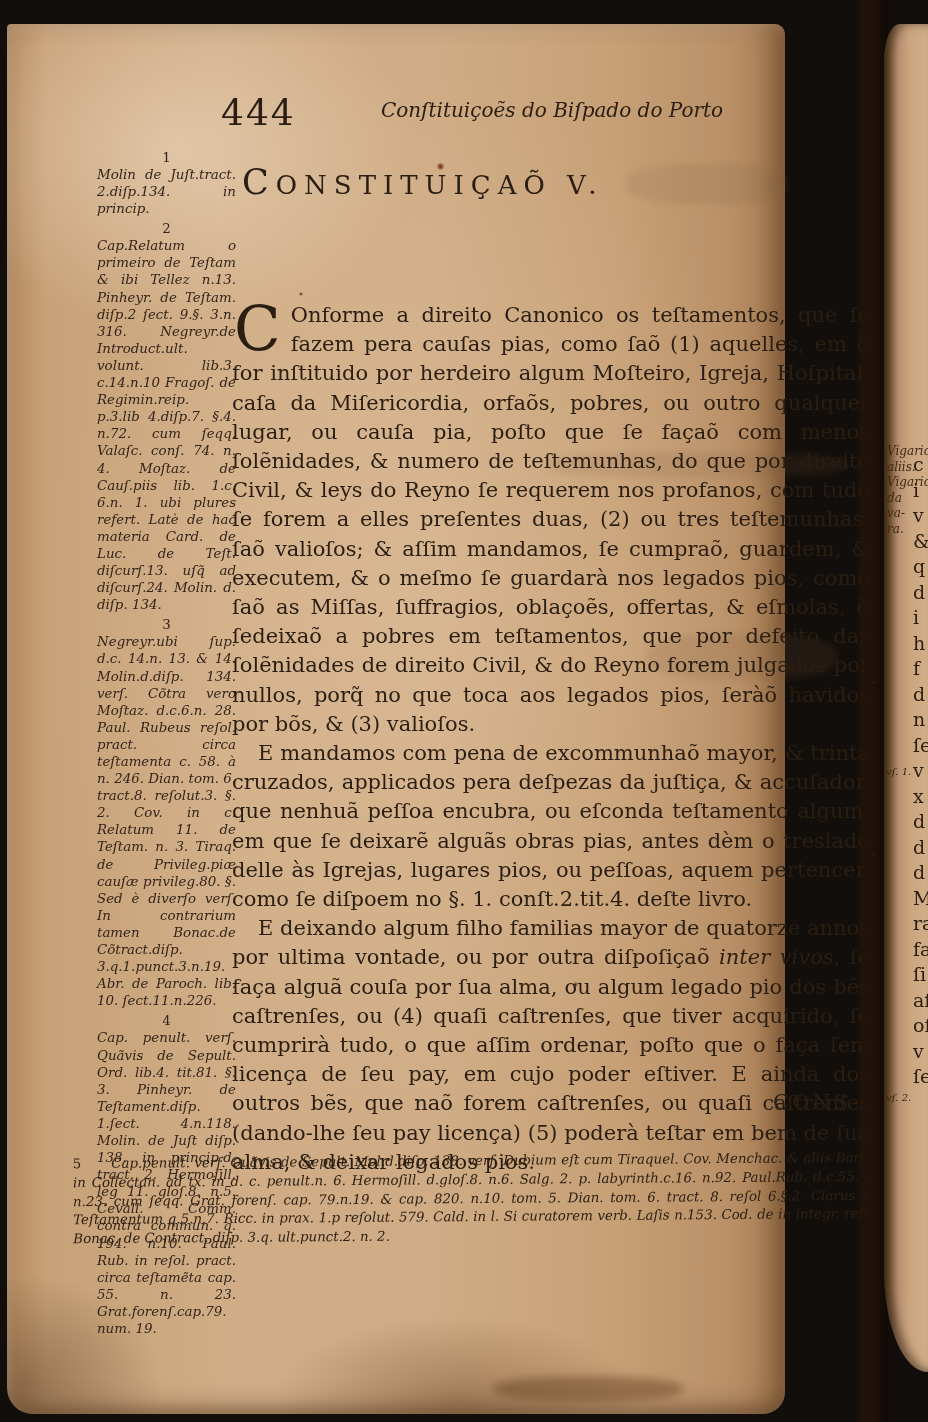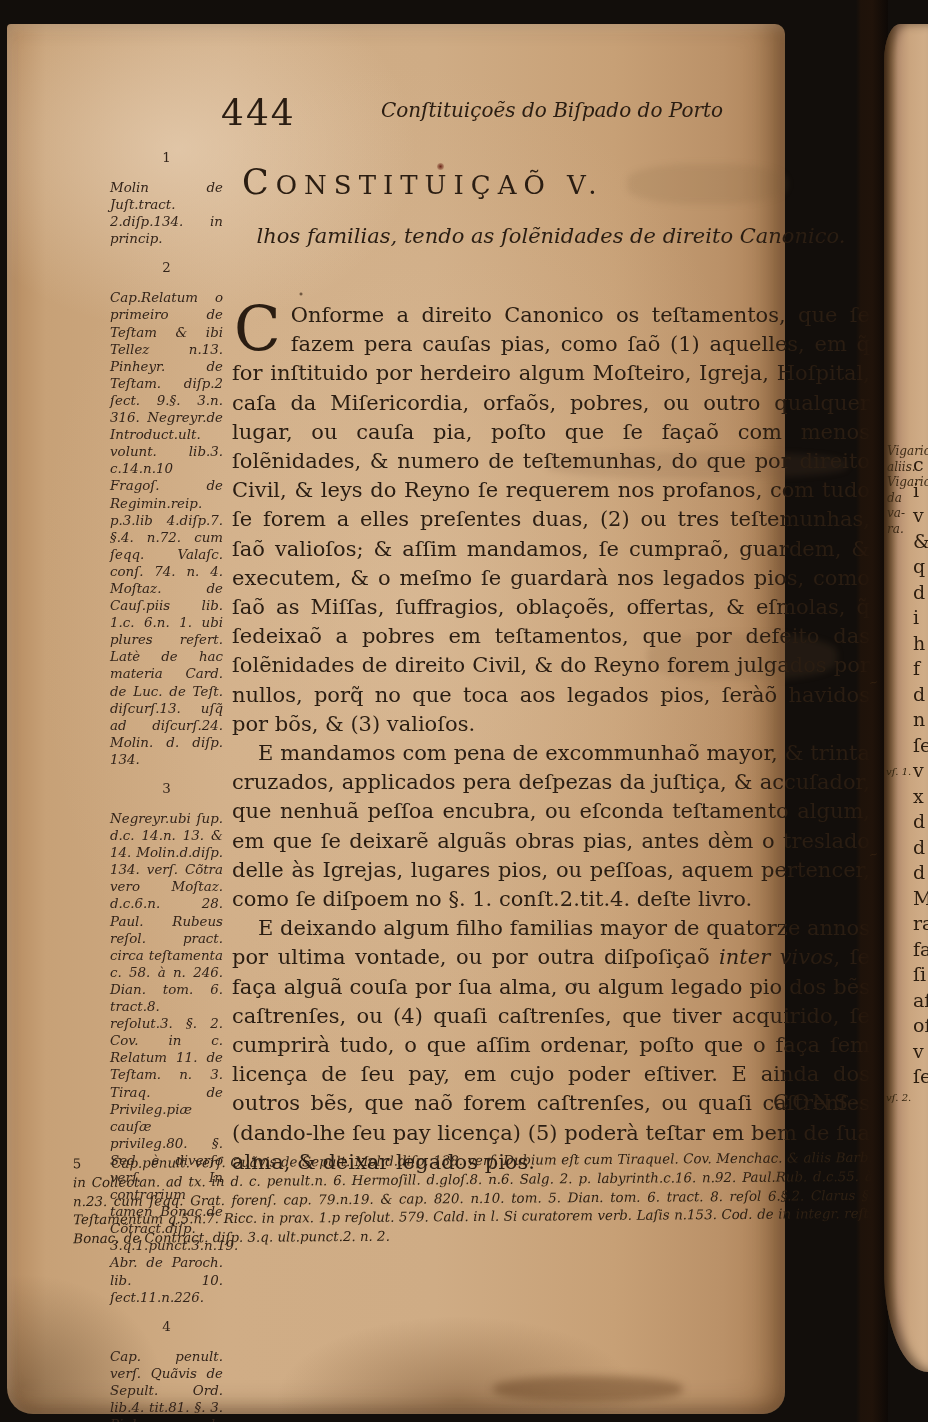--- a/index.html
+++ b/index.html
@@ -45,21 +45,21 @@
   .chapter-title{position:absolute;left:235px;top:138px;width:610px;text-align:left;font-size:26px;letter-spacing:7px;}
   .chapter-title::first-letter{font-size:35px;}
   .subtitle{position:absolute;left:228px;top:198px;width:632px;text-align:center;font-style:italic;font-size:21px;line-height:28px;}
 
   .margin-col{
     position:absolute;left:90px;top:122px;width:139px;
     font-style:italic;font-size:13.4px;line-height:17.1px;
     color:#33241a;text-align:justify;
   }
   .note-ref{text-align:center;font-style:normal;margin-top:4px;line-height:16px;}
-  .note-text{margin:13px;}
+  .note-text{margin:0;}
 
   .body-col{position:absolute;left:225px;top:277px;width:638px;font-size:21px;line-height:29.2px;text-align:justify;}
   .body-col p{margin:0;}
   .body-col p.indent{text-indent:26px;}
   .dropcap{float:left;font-size:61px;line-height:48px;padding:4px 10px 0 2px;}
   .it{font-style:italic;}
 
   .catchword{position:absolute;left:225px;top:1066px;width:630px;text-align:right;font-size:21px;letter-spacing:3px;}
 
   .footnote{
@@ -104,21 +104,20 @@
     <div class="stain st-speck2"></div>
     <div class="stain st-bleed1"></div>
     <div class="stain st-bleed2"></div>
     <div class="stain st-bleed3"></div>
     <div class="stain st-bottom"></div>
 
     <div class="pagenum">444</div>
     <div class="running-header">Conſtituiçoẽs do Biſpado do Porto</div>
     <div class="chapter-title">CONSTITUIÇAÕ V.</div>
     <div class="subtitle">
-        <div>lhos familias, tendo as ſolẽnidades de direito Canonico.</div>
       </div>
 
     <aside class="margin-col">
         <div class="note-ref">1</div>
         <p class="note-text">Molin de Juſt.tract. 2.diſp.134. in princip.</p>
         <div class="note-ref">2</div>
         <p class="note-text">Cap.Relatum o primeiro de Teſtam &amp; ibi Tellez n.13. Pinheyr. de Teſtam. diſp.2 ſect. 9.§. 3.n. 316. Negreyr.de Introduct.ult. volunt. lib.3. c.14.n.10 Fragoſ. de Regimin.reip. p.3.lib 4.diſp.7. §.4. n.72. cum ſeqq. Valaſc. conſ. 74. n. 4. Moſtaz. de Cauſ.piis lib. 1.c. 6.n. 1. ubi plures refert. Latè de hac materia Card. de Luc. de Teſt. diſcurſ.13. uſq̃ ad diſcurſ.24. Molin. d. diſp. 134.</p>
         <div class="note-ref">3</div>
         <p class="note-text">Negreyr.ubi ſup. d.c. 14.n. 13. &amp; 14. Molin.d.diſp. 134. verſ. Cõtra vero Moſtaz. d.c.6.n. 28. Paul. Rubeus reſol. pract. circa teſtamenta c. 58. à n. 246. Dian. tom. 6. tract.8. reſolut.3. §. 2. Cov. in c. Relatum 11. de Teſtam. n. 3. Tiraq. de Privileg.piæ cauſæ privileg.80. §. Sed è diverſo verſ. In contrarium tamen Bonac.de Cõtract.diſp. 3.q.1.punct.3.n.19. Abr. de Paroch. lib. 10. ſect.11.n.226.</p>
         <div class="note-ref">4</div>

